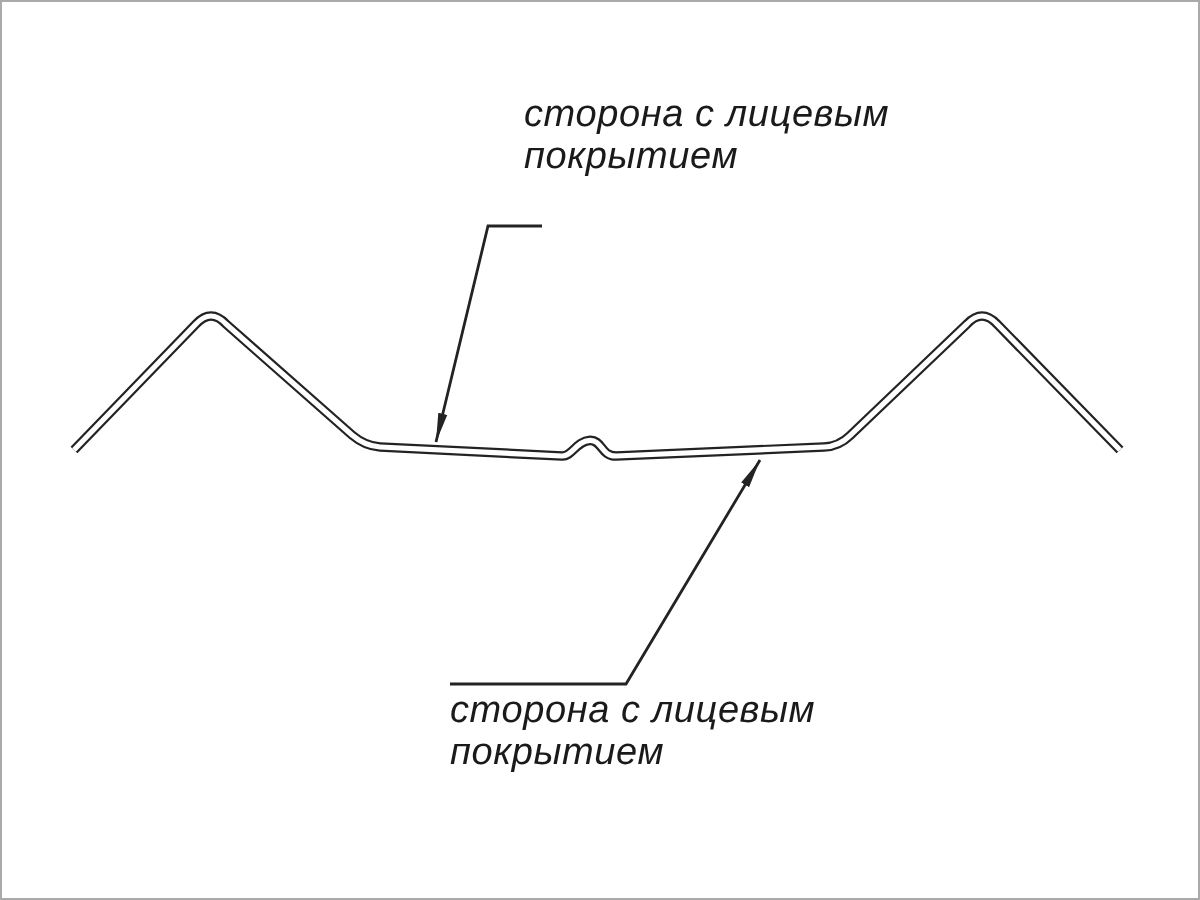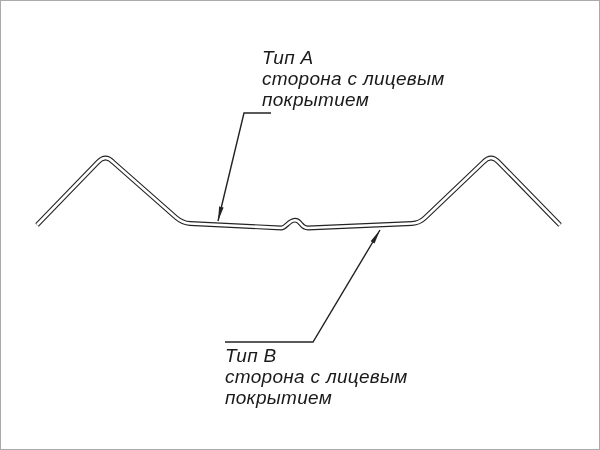--- a/index.html
+++ b/index.html
@@ -50,24 +50,22 @@
     <path d="M 36 224 L 97 161 Q 104.5 153 112 161 L 175 216.5 Q 181.5 222 189 222.5
              L 280 227 C 285 227.3 287 219.6 294 219.2 C 300 219 299.5 227 307 227
              L 411 222.5 Q 418.5 222.2 424 216.8 L 482.5 161 Q 490 153 497.5 161 L 559 224" fill="none" stroke="#ffffff" stroke-width="2.6" stroke-linejoin="round" stroke-linecap="butt"></path>
 
     <path d="M 270 112 L 243 112 L 217 220" fill="none" stroke-width="1.4" marker-end="url(#arrow)" stroke="#232323"></path>
 
     <path d="M 224 341 L 312 341 L 379 229" fill="none" stroke-width="1.4" marker-end="url(#arrow)" stroke="#232323"></path>
   </svg>
 
   <div class="callout" style="left: 261px; top: 46px;">
-    <div>Тип А</div>
     <div>сторона с лицевым</div>
     <div>покрытием</div>
   </div>
 
   <div class="callout" style="left: 224px; top: 344px;">
-    <div>Тип В</div>
     <div>сторона с лицевым</div>
     <div>покрытием</div>
   </div>
 
 </div>
 
 </body></html>

